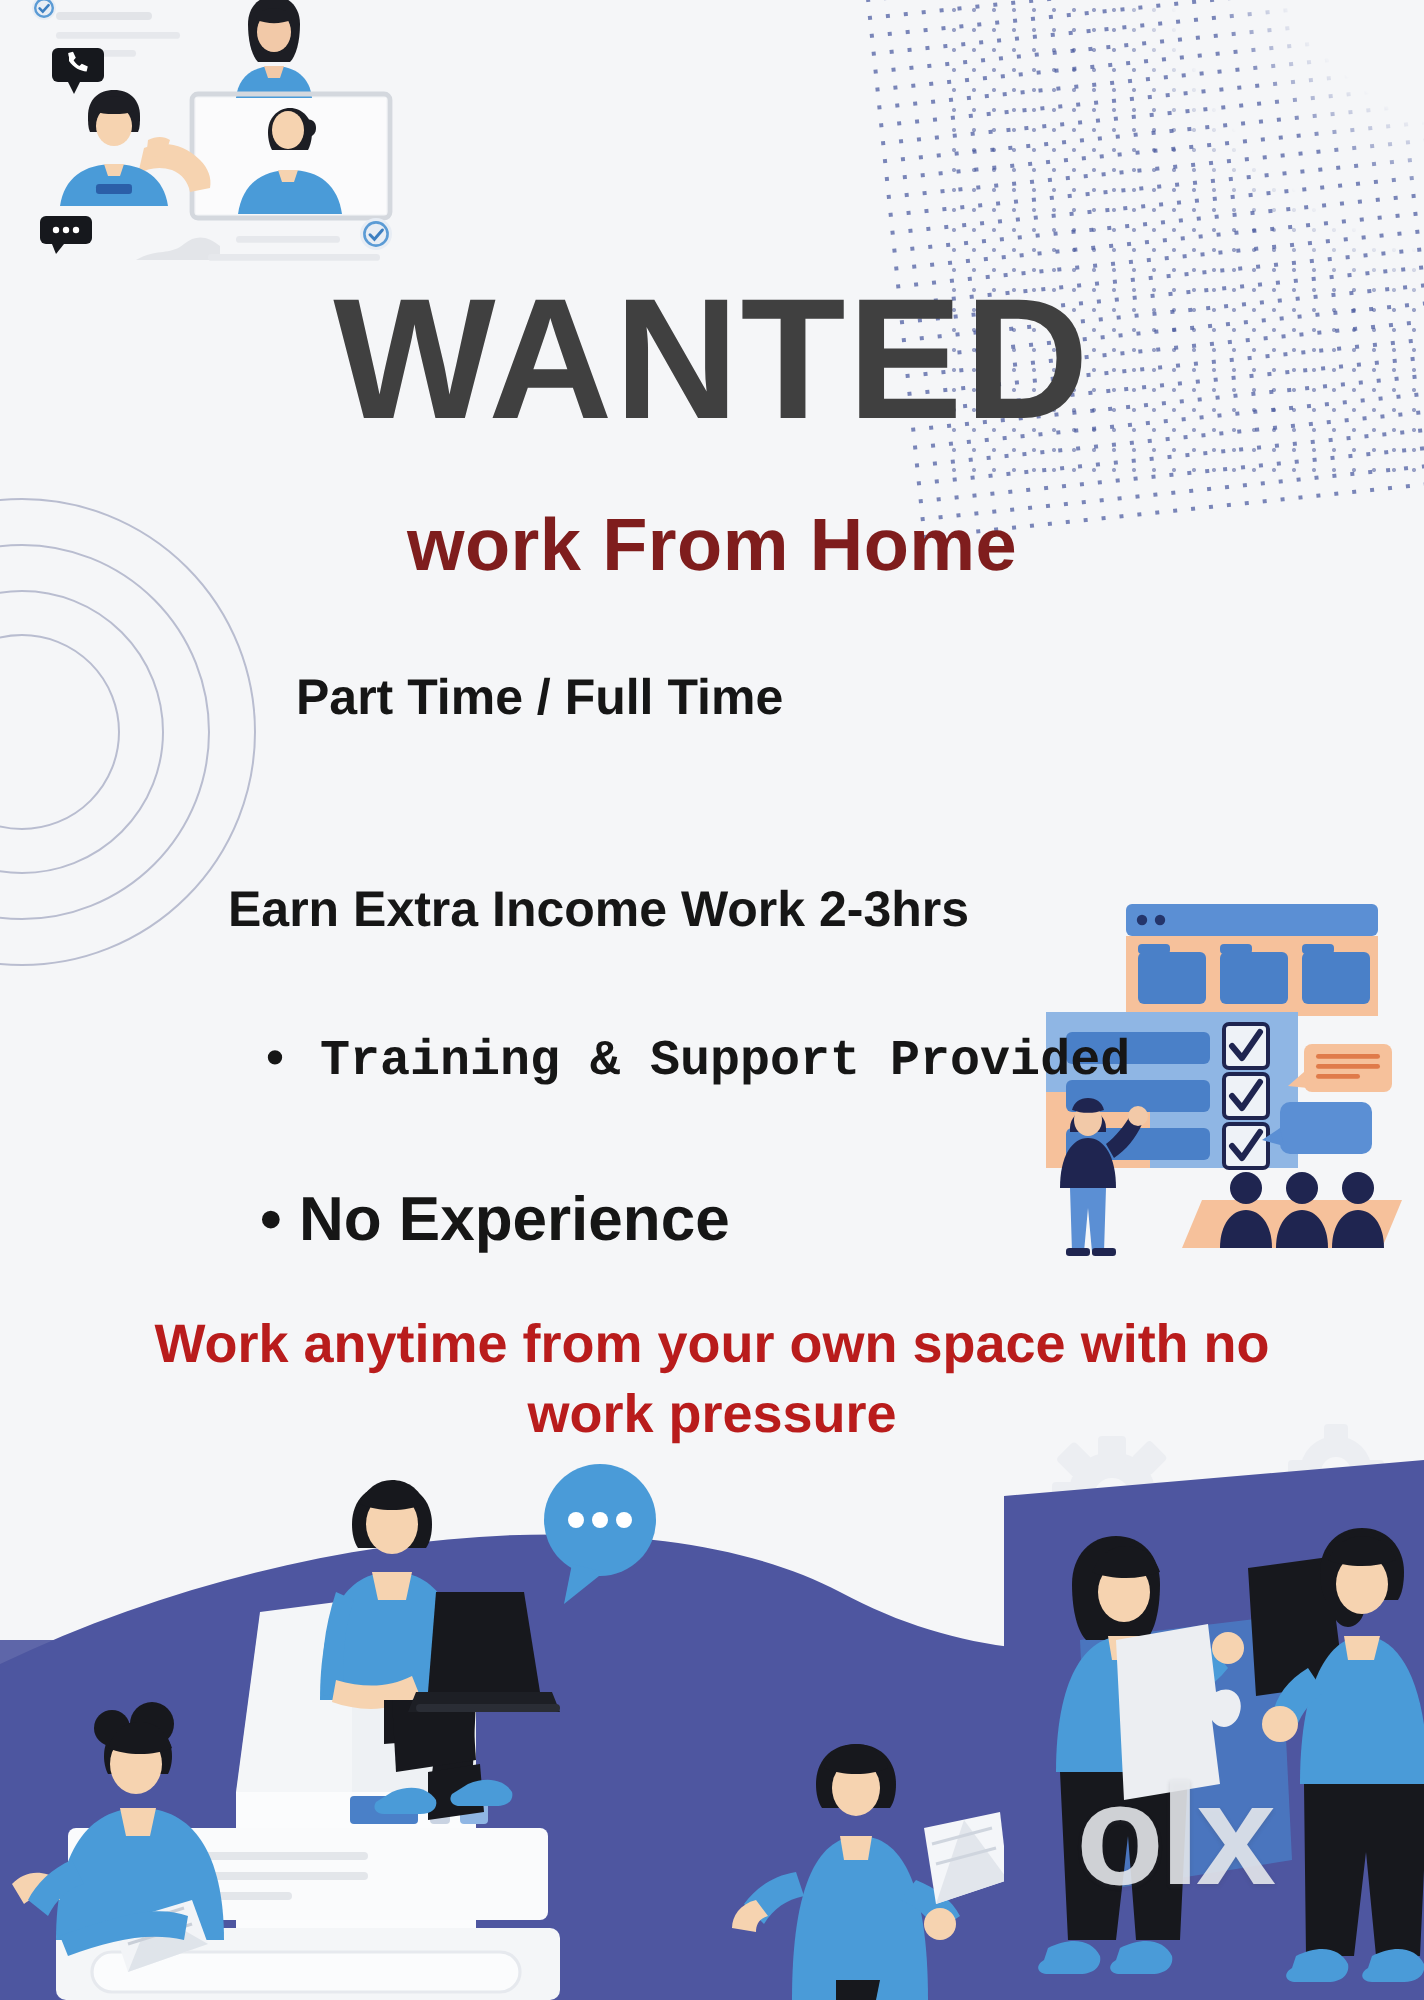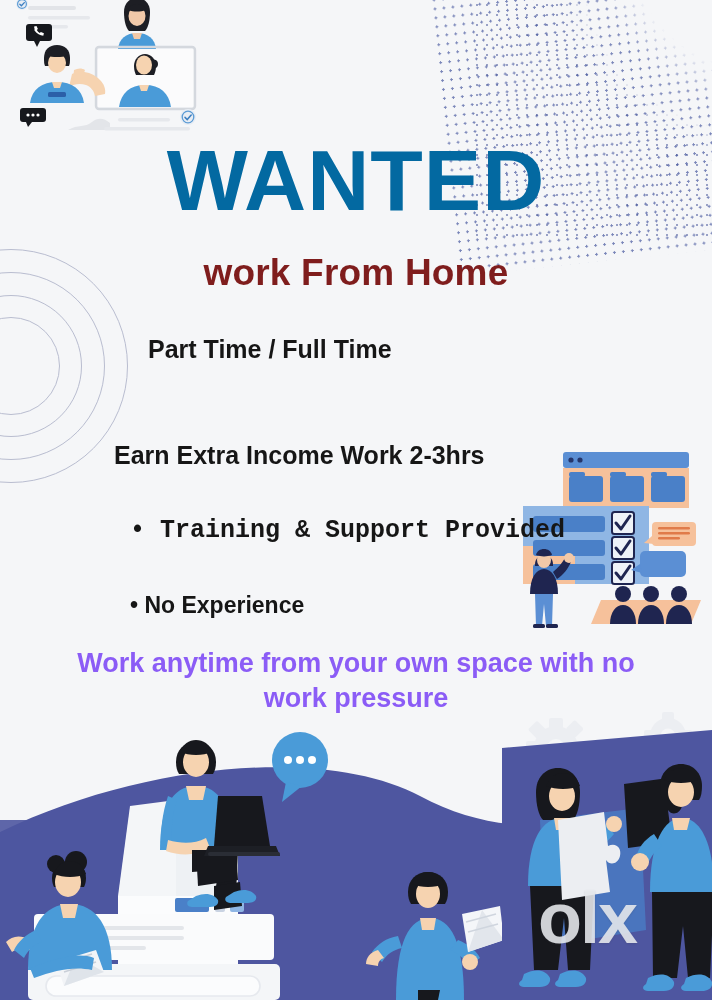--- a/index.html
+++ b/index.html
@@ -48,21 +48,21 @@
   
   .headline{
     position:absolute;left:0;right:0;top:138px;
     text-align:center;
     z-index:6;
   }
   .title{
     font-size:86px;
     font-weight:700;
     letter-spacing:1px;
-    color:#0369a1;
+    color:#404040;
     line-height:.98;
     margin:0;
     font-family:"Liberation Sans", sans-serif;
   }
   .subtitle{
     margin:30px 0 0 0;
     font-size:37px;
     font-weight:700;
     color:#7f1d1d;
     letter-spacing:.2px;
@@ -71,25 +71,25 @@
   
   .copy{position:absolute;left:0;right:0;top:336px;z-index:6;}
   .line{
     color:#161616;
     font-weight:700;
     line-height:1.1;
   }
   .l-parttime{font-size:25px;margin-left:148px;}
   .l-earn{font-size:25px;margin-left:114px;margin-top:78px;}
   .l-bullet1{font-size:25px;margin-left:130px;margin-top:48px;font-family:Liberation Mono, monospace;}
-  .l-bullet2{font-size:23px;margin-left:130px;margin-top:48px;}
+  .l-bullet2{font-size:31px;margin-left:130px;margin-top:48px;}
   .tagline{
     margin-top:28px;
     text-align:center;
-    color:#8b5cf6;
+    color:#b91c1c;
     font-weight:700;
     font-size:27px;
     line-height:1.32;
     padding:0 38px;
   }
 
   
   .illus-topleft{position:absolute;left:8px;top:0;width:205px;height:140px;z-index:4;}
 
   

